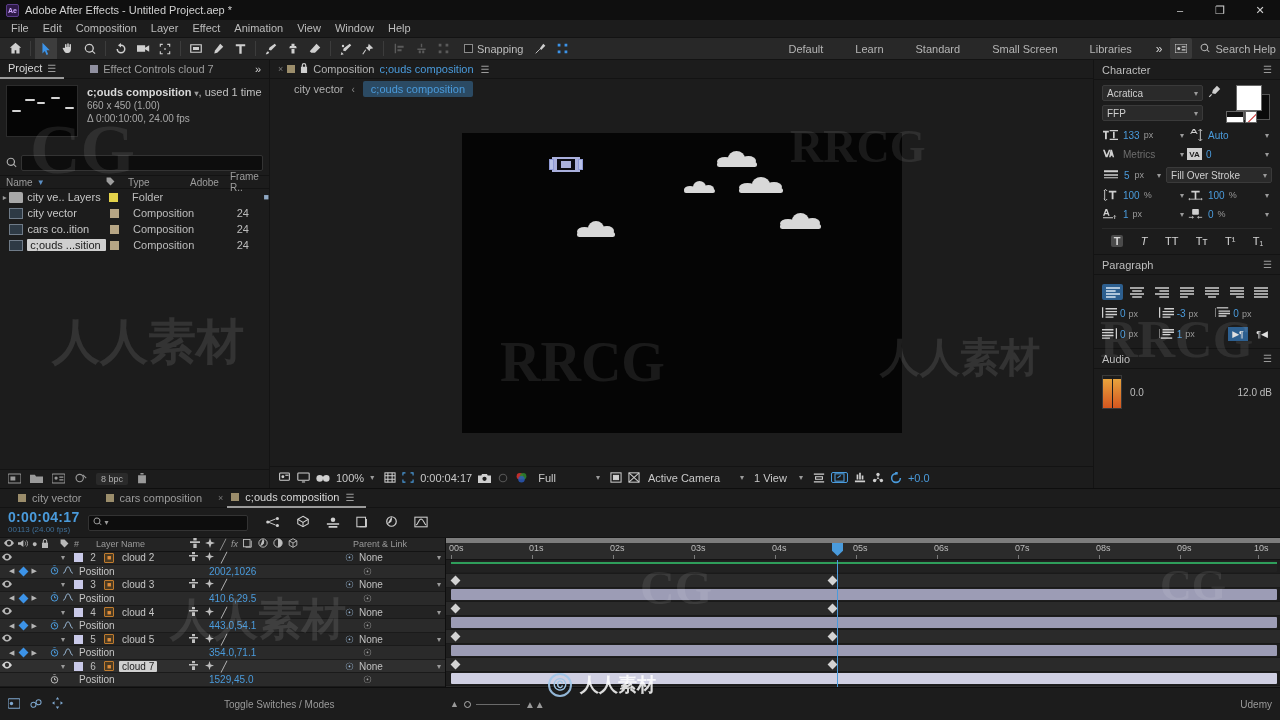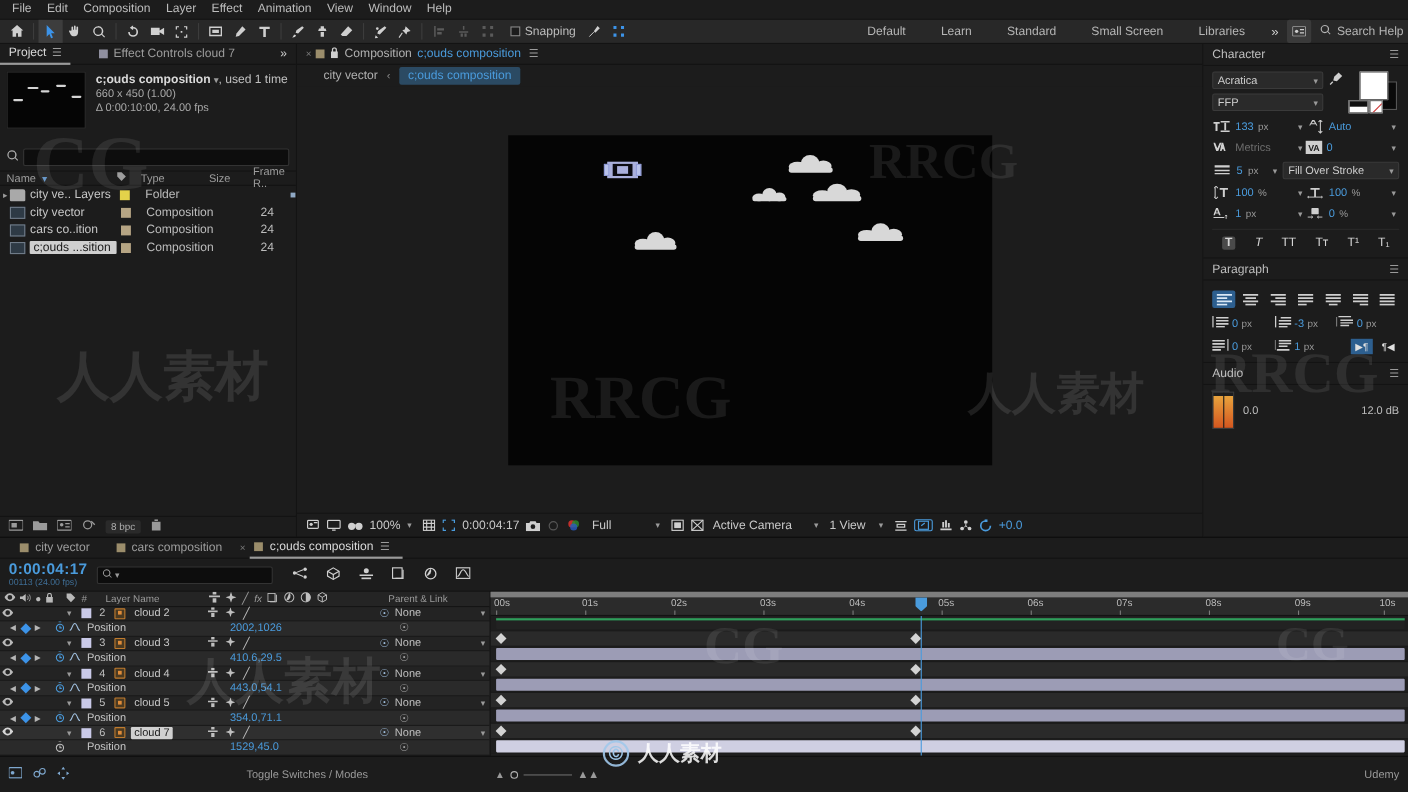--- a/index.html
+++ b/index.html
@@ -244,20 +244,29 @@
   .wm-bot{ position:absolute; left:548px; top:672px; z-index:60; display:flex; align-items:center; gap:8px;
            color:rgba(255,255,255,0.85); font-size:19px; font-weight:bold;}
   .wm-circ{ width:24px;height:24px;border-radius:50%;border:2px solid rgba(160,200,235,.9);
             display:flex;align-items:center;justify-content:center;color:#9fc7e8;font-size:13px;}
 </style>
 </head>
 <body>
 
 <div class="app">
 
+  <div class="titlebar">
+    <div class="ae-logo">Ae</div>
+    <div class="title-text">Adobe After Effects - Untitled Project.aep *</div>
+    <div class="win-ctrls">
+      <div class="win-btn">–</div>
+      <div class="win-btn">❐</div>
+      <div class="win-btn close">✕</div>
+    </div>
+  </div>
 
   <div class="menubar">
     <span>File</span>
     <span>Edit</span>
     <span>Composition</span>
     <span>Layer</span>
     <span>Effect</span>
     <span>Animation</span>
     <span>View</span>
     <span>Window</span>
@@ -451,21 +460,21 @@
         <div class="ch-name">
           <span>Name</span>
           <span style="color:#5b8fc4;font-size:8px;">▼</span>
         </div>
         <div class="ch-tag">
           <svg width="9" height="9" viewBox="0 0 16 16" style="fill:#9d9d9d">
               <path d="M1 1h7l7 7-7 7-7-7z"></path>
             </svg>
         </div>
         <div class="ch-type">Type</div>
-        <div class="ch-size">Size</div>
+        <div class="ch-size">Adobe</div>
         <div class="ch-fr">Frame R..</div>
       </div>
 
       <div class="proj-rows">
         <div class="prow">
           <span class="disc">▸</span>
           <span class="ico folder"></span>
           <span class="pname">city ve.. Layers</span>
           <span class="pcell-tag">
               <span class="swatch" style="background:#e3d24a"></span>

